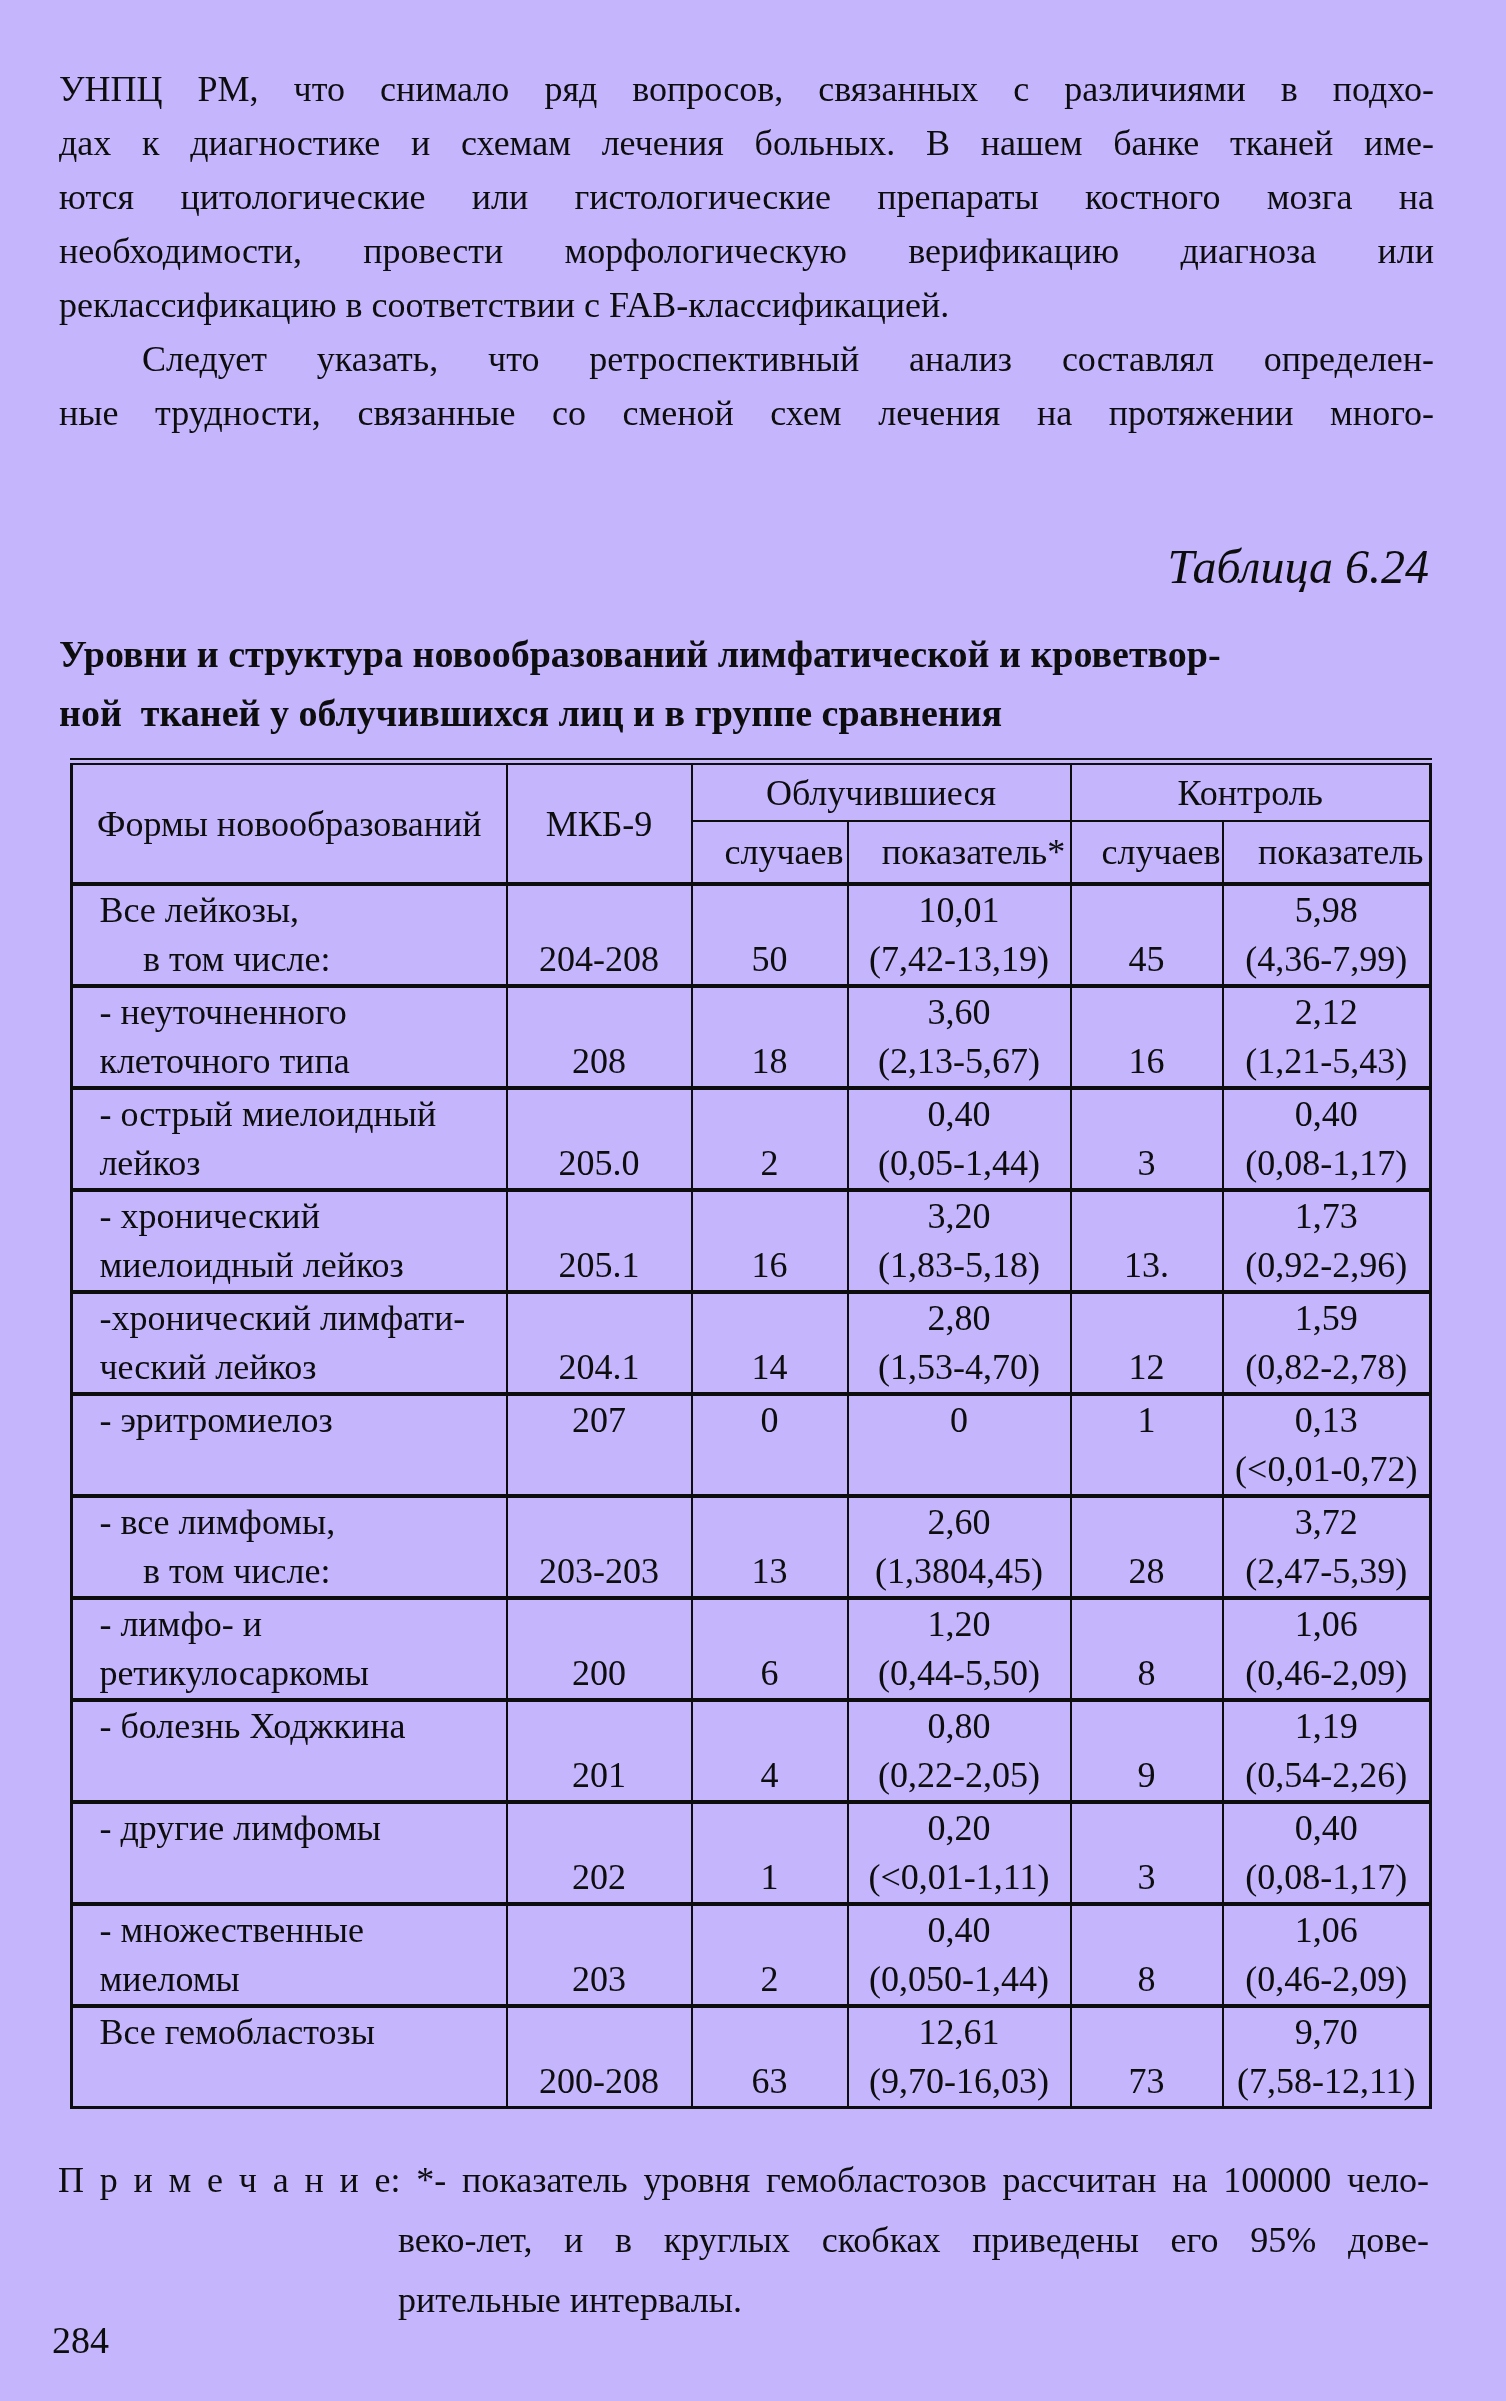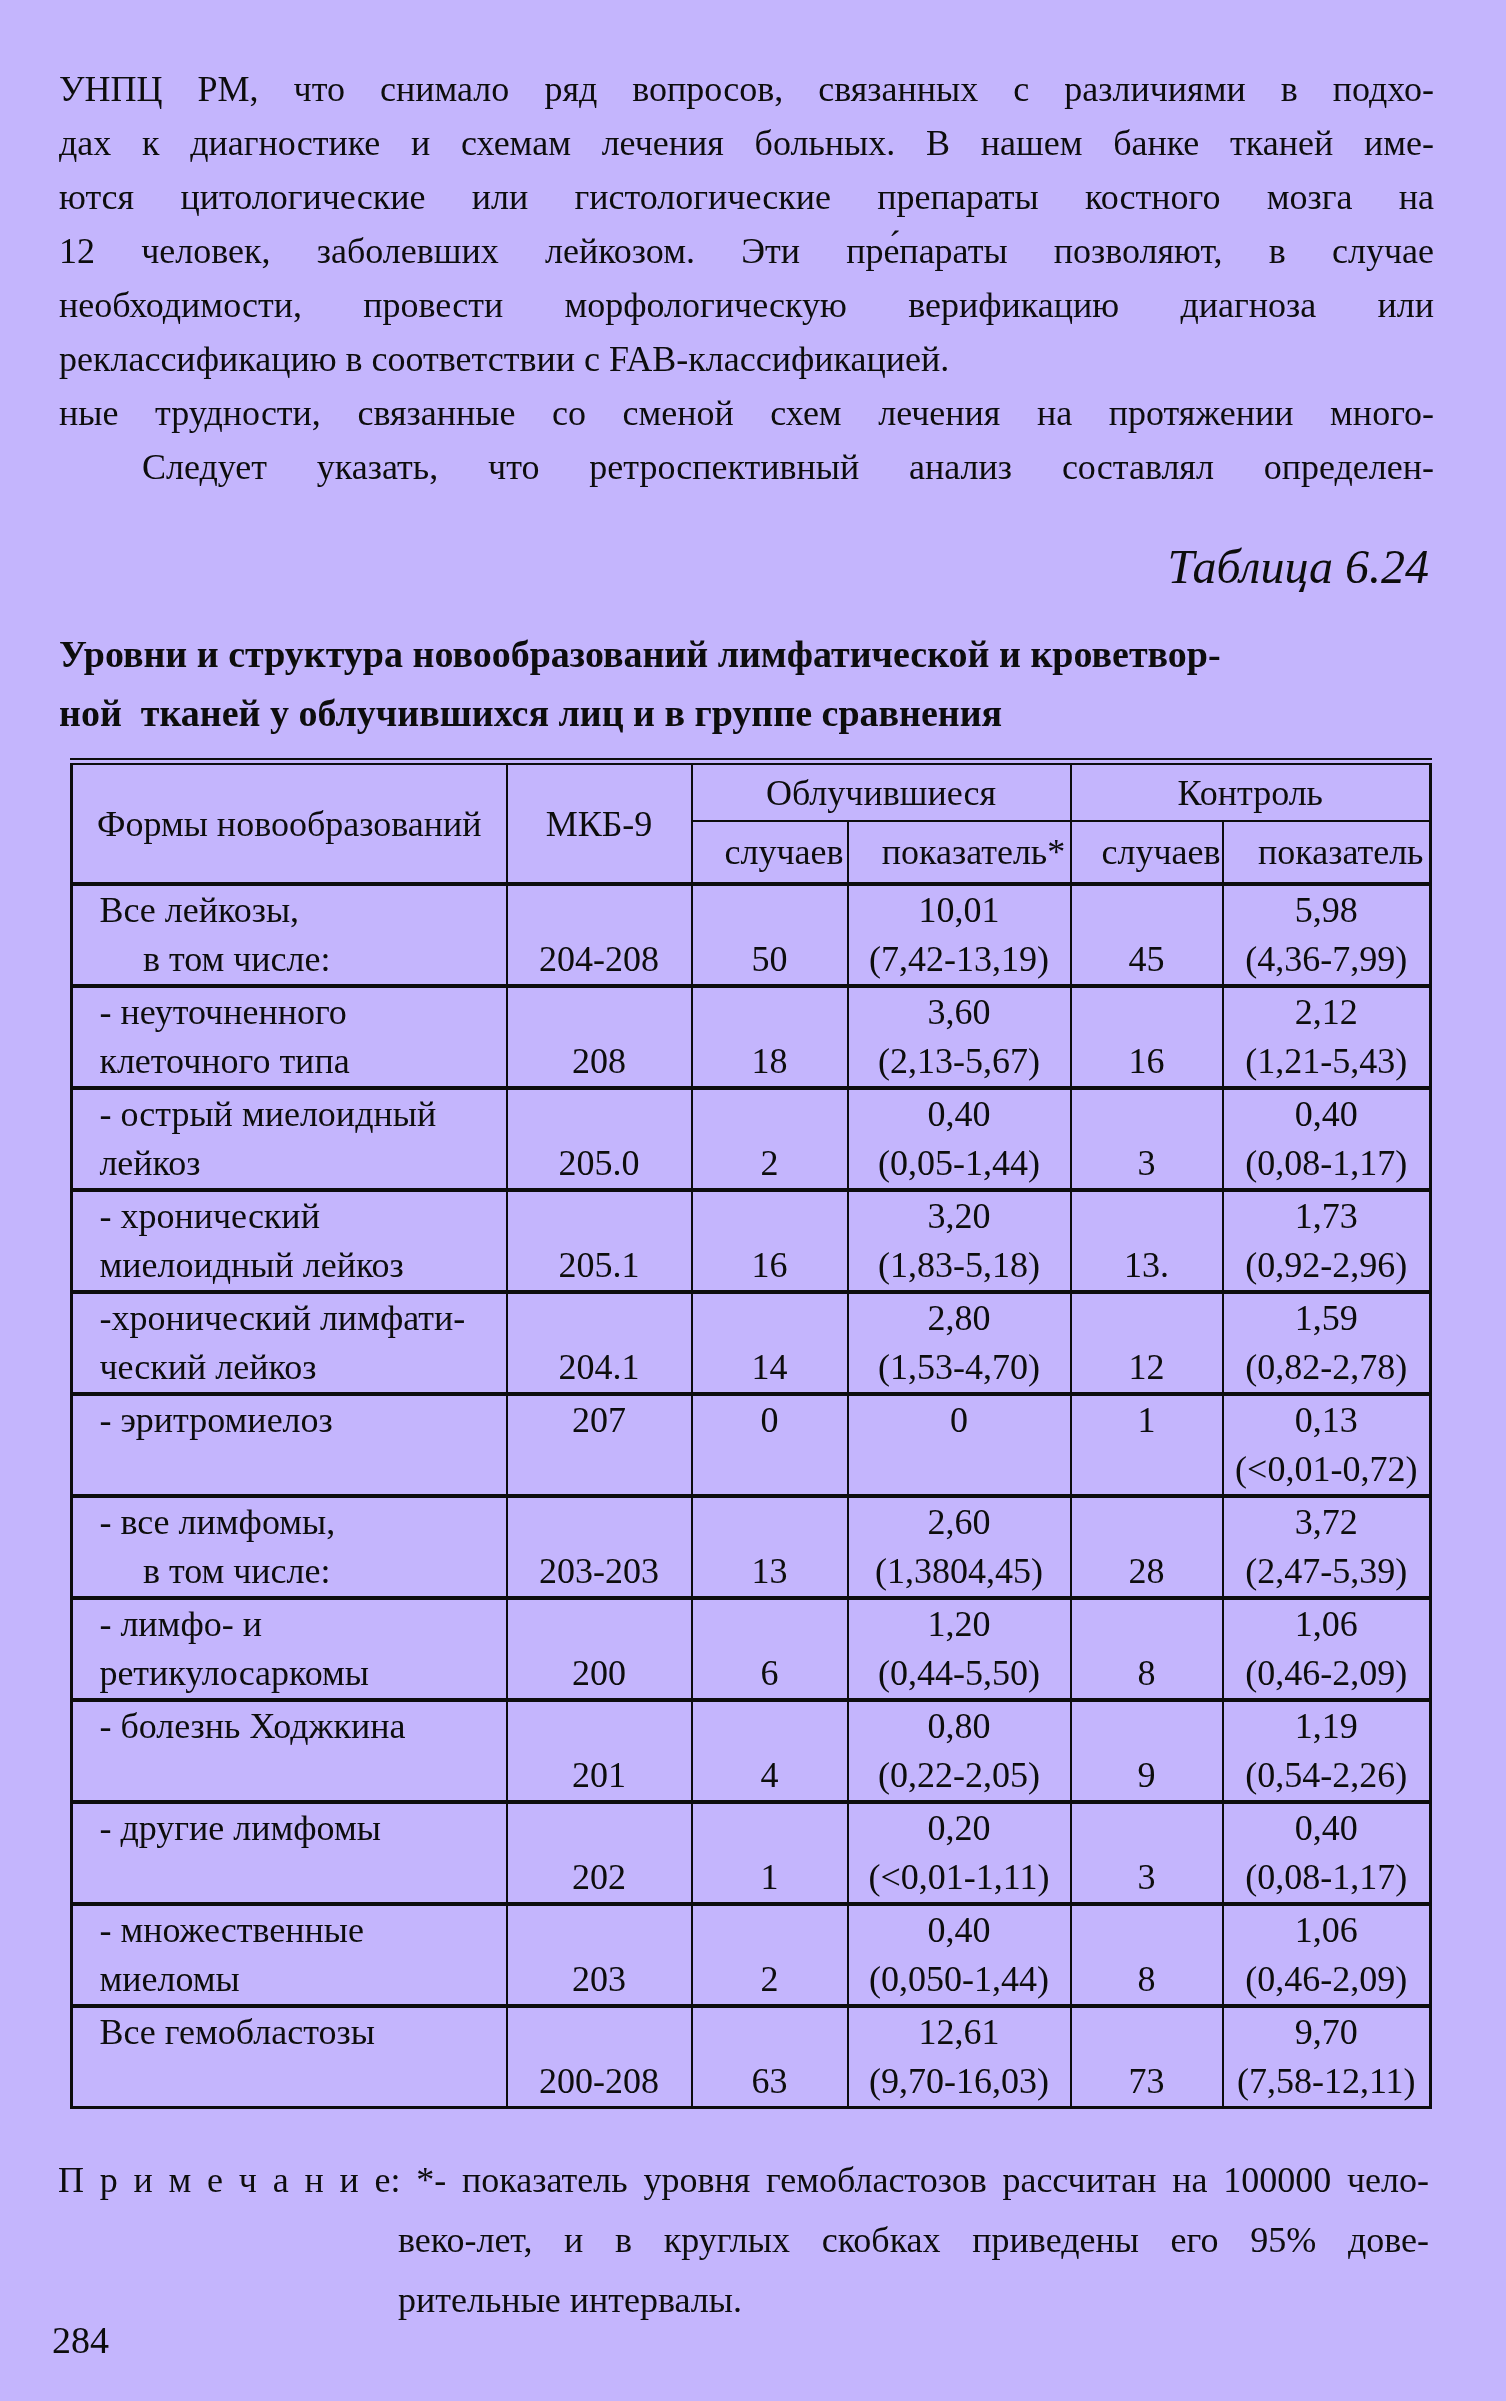--- a/index.html
+++ b/index.html
@@ -47,25 +47,24 @@
 </style>
 </head>
 <body>
 
 <div class="page">
 
   <div class="body-text">
     <div class="jline">УНПЦ РМ, что снимало ряд вопросов, связанных с различиями в подхо-</div>
     <div class="jline">дах к диагностике и схемам лечения больных. В нашем банке тканей име-</div>
     <div class="jline">ются цитологические или гистологические препараты костного мозга на</div>
-    <div class="jline">12 человек, заболевших лейкозом. Эти пре́параты позволяют, в случае</div>
     <div class="jline">необходимости, провести морфологическую верификацию диагноза или</div>
     <div class="plain">реклассификацию в соответствии с FAB-классификацией.</div>
+    <div class="jline indent1">Следует указать, что ретроспективный анализ составлял определен-</div>
     <div class="jline">ные трудности, связанные со сменой схем лечения на протяжении много-</div>
-    <div class="jline indent1">Следует указать, что ретроспективный анализ составлял определен-</div>
   </div>
 
   <div class="table-caption">Таблица 6.24</div>
 
   <div class="table-title">
     <div class="tline">Уровни и структура новообразований лимфатической и кроветвор-</div>
     <div class="tline">ной  тканей у облучившихся лиц и в группе сравнения</div>
   </div>
 
   <table class="dtable">

